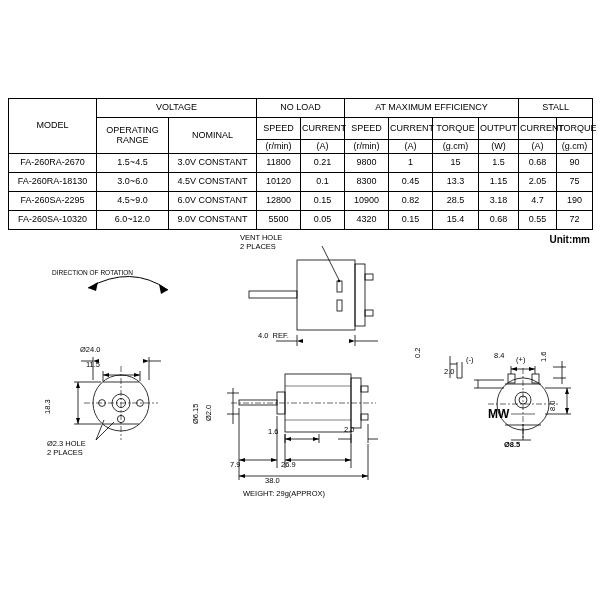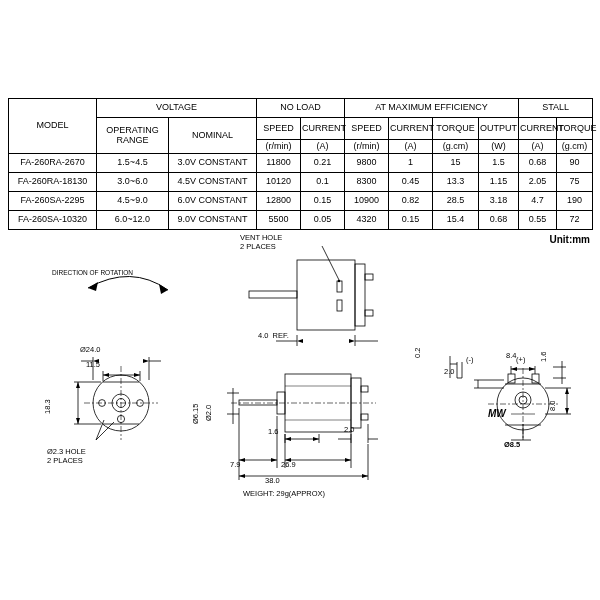--- a/index.html
+++ b/index.html
@@ -76,21 +76,21 @@
   }
   .lbl {
     position: absolute;
     font-size: 7.5px;
     font-family: "Liberation Sans", sans-serif;
     color: #000;
     white-space: pre;
     line-height: 1.15;
   }
   .lbl.small { font-size: 6.5px; }
-  .lbl.mid { font-size: 10px; font-style: italic; }
+  .lbl.mid { font-size: 12px; }
   .lbl.rot {
     transform: rotate(-90deg);
     transform-origin: left top;
   }
   svg { display: block; }
 </style>
 </head>
 <body>
 
 <div id="sheet">
@@ -380,34 +380,34 @@
     <div class="lbl small" style="left:52px; top:41px;">DIRECTION OF ROTATION</div>
 
     <div class="lbl" style="left:240px; top:6px;">VENT HOLE
 2 PLACES</div>
 
     <div class="lbl" style="left:258px; top:104px;">4.0  REF.</div>
 
     <div class="lbl" style="left:80px; top:118px;text-align:right;">Ø24.0</div>
     <div class="lbl" style="left:86px; top:133px;">11.5</div>
     <div class="lbl rot" style="left:44px; top:186px;">18.3</div>
-    <div class="lbl" style="left:47px; top:212px;margin-top:8px;">Ø2.3 HOLE
+    <div class="lbl" style="left:47px; top:212px;">Ø2.3 HOLE
 2 PLACES</div>
 
     <div class="lbl rot" style="left:192px; top:196px;">Ø6.15</div>
     <div class="lbl rot" style="left:205px; top:193px;">Ø2.0</div>
     <div class="lbl" style="left:268px; top:200px;">1.6</div>
     <div class="lbl" style="left:344px; top:198px;">2.0</div>
     <div class="lbl" style="left:217px; top:233px;margin-left:13px;">7.9</div>
     <div class="lbl" style="left:281px; top:233px;">26.9</div>
     <div class="lbl" style="left:265px; top:249px;">38.0</div>
     <div class="lbl" style="left:243px; top:262px;">WEIGHT: 29g(APPROX)</div>
 
     <div class="lbl rot" style="left:414px; top:130px;">0.2</div>
-    <div class="lbl" style="left:506px; top:124px;text-align:center;">8.4</div>
+    <div class="lbl" style="left:494px; top:124px;text-align:center;">8.4</div>
     <div class="lbl" style="left:444px; top:140px;">2.0</div>
     <div class="lbl rot" style="left:540px; top:134px;">1.6</div>
     <div class="lbl rot" style="left:549px; top:183px;">8.0</div>
     <div class="lbl" style="left:504px; top:213px;font-weight:bold;">Ø8.5</div>
     <div class="lbl" style="left:466px; top:128px;">(-)</div>
     <div class="lbl" style="left:516px; top:128px;">(+)</div>
     <div class="lbl mid" style="left:488px; top:180px; font-weight:bold;">MW</div>
 
   </div>
 </div>

